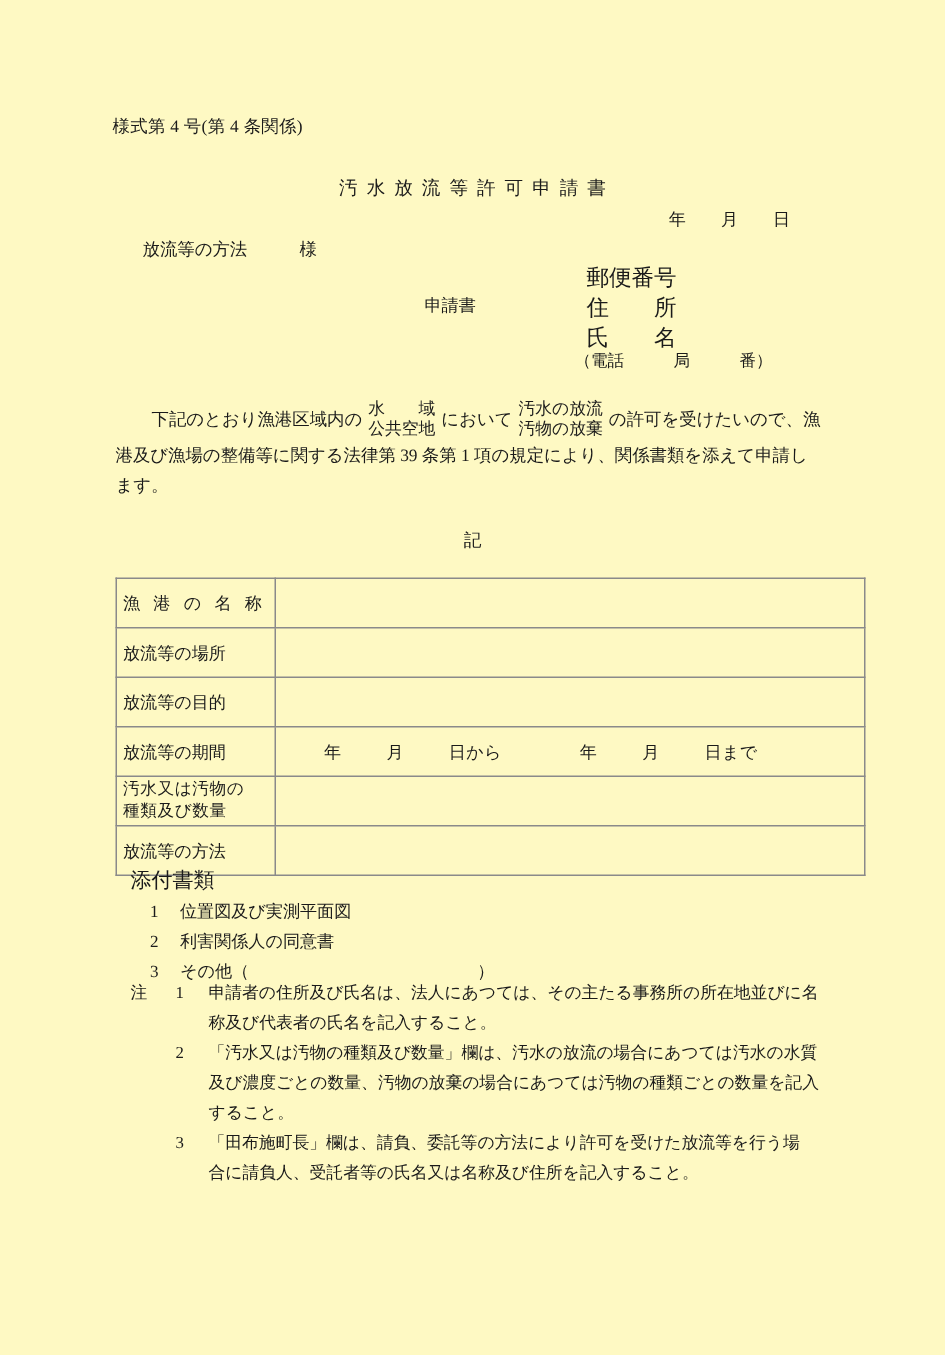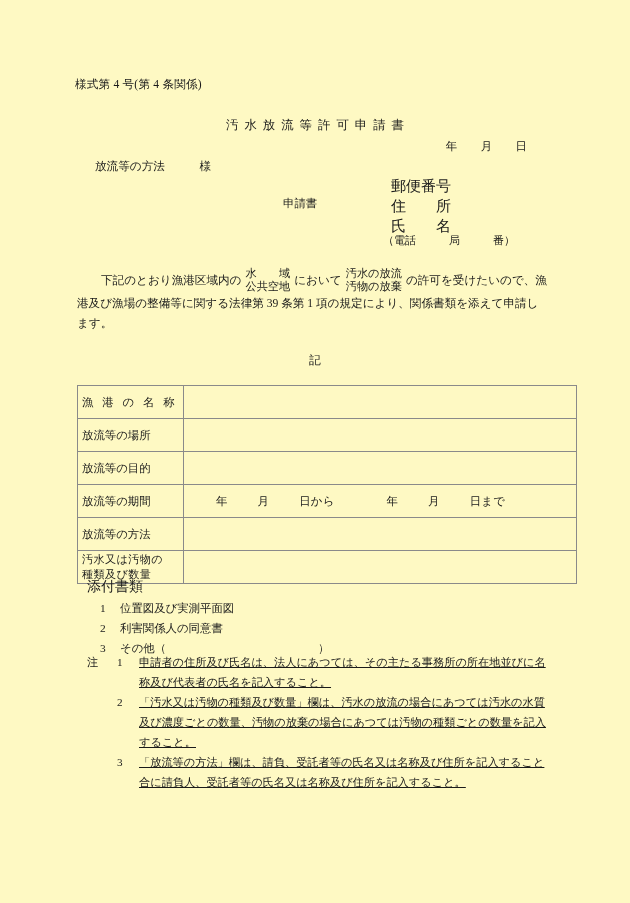--- a/index.html
+++ b/index.html
@@ -170,21 +170,21 @@
     padding-left: 52px;
     margin-bottom: 0;
   }
   .note-row .marker {
     position: absolute;
     left: 0; top: 0;
     width: 52px;
   }
   .note-row .marker .chu { display: inline-block; width: 30px; }
   .note-row .marker .n { display: inline-block; }
-  .note-row .body { display: block; text-align: justify; text-decoration: underline; }
+  .note-row .body { display: block; text-align: justify; }
   .note-row .body .l { display: block; white-space: nowrap; }
 </style>
 </head>
 <body>
 
 <div class="page">
 
   <div class="abs form-no">様式第 4 号(第 4 条関係)</div>
 
   <div class="abs doc-title">汚水放流等許可申請書</div>
@@ -225,28 +225,28 @@
         <td class="lbl"><span>放流等の目的</span></td>
         <td class="val"></td>
       </tr>
       <tr>
         <td class="lbl"><span>放流等の期間</span></td>
         <td class="val">
           <span class="period-text"><span>年</span><span class="g"></span><span>月</span><span class="g"></span><span>日から</span><span class="gbig"></span><span>年</span><span class="g"></span><span>月</span><span class="g"></span><span>日まで</span></span>
         </td>
       </tr>
       <tr>
-        <td class="lbl"><span>放流等の方法</span></td>
-        <td class="val"></td>
-      </tr>
-      <tr>
         <td class="lbl">
           <span class="two-line">汚水又は汚物の</span>
           <span class="two-line">種類及び数量</span>
         </td>
+        <td class="val"></td>
+      </tr>
+      <tr>
+        <td class="lbl"><span>放流等の方法</span></td>
         <td class="val"></td>
       </tr>
     </tbody>
   </table>
 
   <div class="abs attach-head">添付書類</div>
   <div class="attach-list">
     <span class="row"><span class="num">1</span><span>位置図及び実測平面図</span></span>
     <span class="row"><span class="num">2</span><span>利害関係人の同意書</span></span>
     <span class="row"><span class="num">3</span><span>その他（</span><span class="paren-gap"></span><span>）</span></span>
@@ -264,19 +264,19 @@
       <span class="marker"><span class="chu"></span><span class="n">2</span></span>
       <span class="body">
         <span class="l">「汚水又は汚物の種類及び数量」欄は、汚水の放流の場合にあつては汚水の水質</span>
         <span class="l">及び濃度ごとの数量、汚物の放棄の場合にあつては汚物の種類ごとの数量を記入</span>
         <span class="l">すること。</span>
       </span>
     </span>
     <span class="note-row">
       <span class="marker"><span class="chu"></span><span class="n">3</span></span>
       <span class="body">
-        <span class="l">「放流等の方法」欄は、請負、受託者等の氏名又は名称及び住所を記入すること</span>
+        <span class="l">「田布施町長」欄は、請負、委託等の方法により許可を受けた放流等を行う場</span>
         <span class="l">合に請負人、受託者等の氏名又は名称及び住所を記入すること。</span>
       </span>
     </span>
   </div>
 
 </div>
 
 </body></html>

